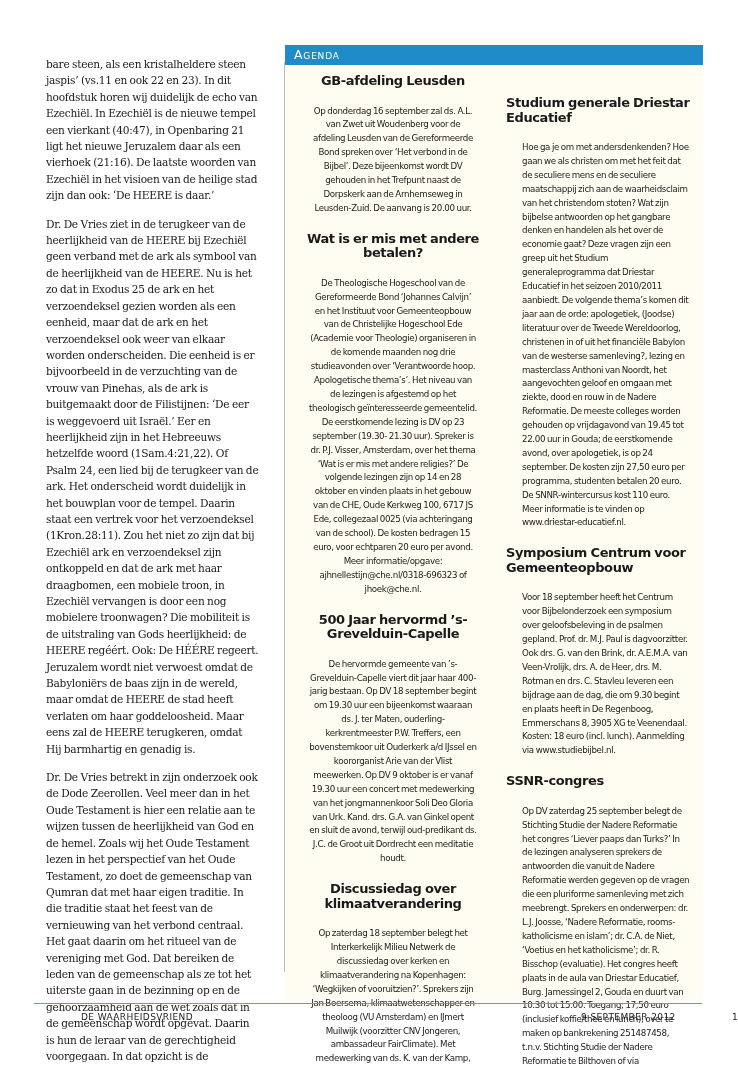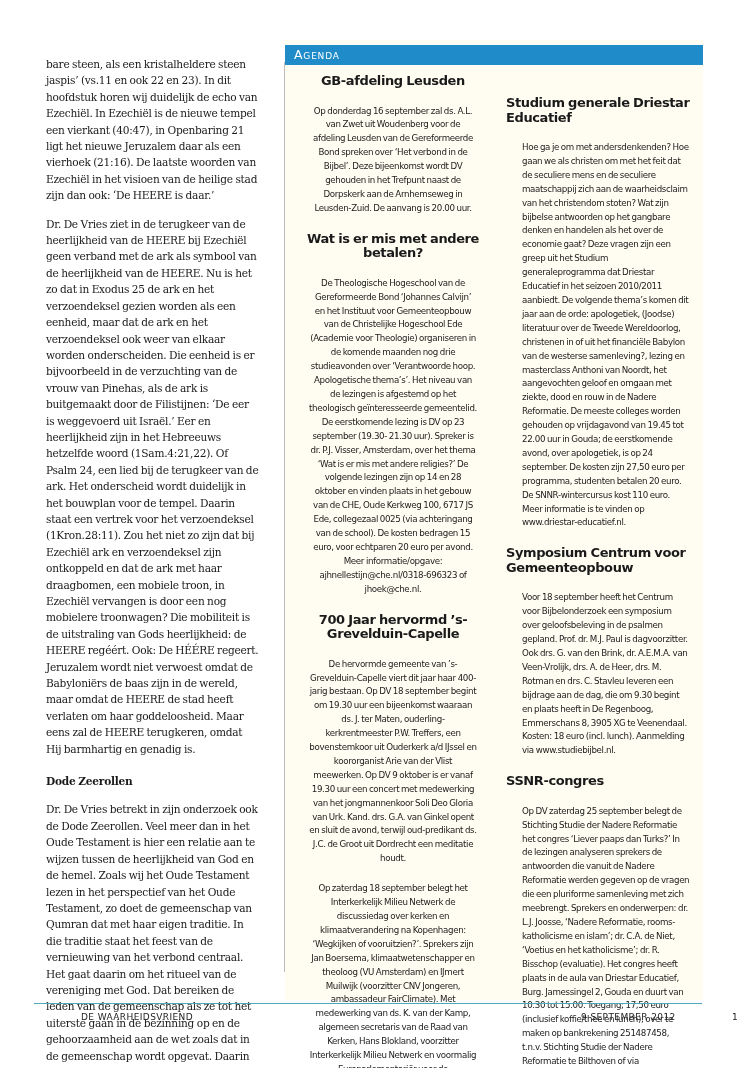--- a/index.html
+++ b/index.html
@@ -53,44 +53,44 @@
     .footer.pub { left: 36px; }
     .footer.date { left: 536px; }
     .footer.page { left: 687px; }
   </style>
 </head>
 <body>
 
 <div class="left-col">
   <p>bare steen, als een kristalheldere steen jaspis’ (vs.11 en ook 22 en 23). In dit hoofdstuk horen wij duidelijk de echo van Ezechiël. In Ezechiël is de nieuwe tempel een vierkant (40:47), in Openbaring 21 ligt het nieuwe Jeruzalem daar als een vierhoek (21:16). De laatste woorden van Ezechiël in het visioen van de heilige stad zijn dan ook: ‘De HEERE is daar.’</p>
   <p>Dr. De Vries ziet in de terugkeer van de heerlijkheid van de HEERE bij Ezechiël geen verband met de ark als symbool van de heerlijkheid van de HEERE. Nu is het zo dat in Exodus 25 de ark en het verzoendeksel gezien worden als een eenheid, maar dat de ark en het verzoendeksel ook weer van elkaar worden onderscheiden. Die eenheid is er bijvoorbeeld in de verzuchting van de vrouw van Pinehas, als de ark is buitgemaakt door de Filistijnen: ‘De eer is weggevoerd uit Israël.’ Eer en heerlijkheid zijn in het Hebreeuws hetzelfde woord (1Sam.4:21,22). Of Psalm 24, een lied bij de terugkeer van de ark. Het onderscheid wordt duidelijk in het bouwplan voor de tempel. Daarin staat een vertrek voor het verzoendeksel (1Kron.28:11). Zou het niet zo zijn dat bij Ezechiël ark en verzoendeksel zijn ontkoppeld en dat de ark met haar draagbomen, een mobiele troon, in Ezechiël vervangen is door een nog mobielere troonwagen? Die mobiliteit is de uitstraling van Gods heerlijkheid: de HEERE regéért. Ook: De HÉÉRE regeert. Jeruzalem wordt niet verwoest omdat de Babyloniërs de baas zijn in de wereld, maar omdat de HEERE de stad heeft verlaten om haar goddeloosheid. Maar eens zal de HEERE terugkeren, omdat Hij barmhartig en genadig is.</p>
-  <p class="sub-head">Dode Zeerollen</p>
   <p>Dr. De Vries betrekt in zijn onderzoek ook de Dode Zeerollen. Veel meer dan in het Oude Testament is hier een relatie aan te wijzen tussen de heerlijkheid van God en de hemel. Zoals wij het Oude Testament lezen in het perspectief van het Oude Testament, zo doet de gemeenschap van Qumran dat met haar eigen traditie. In die traditie staat het feest van de vernieuwing van het verbond centraal. Het gaat daarin om het ritueel van de vereniging met God. Dat bereiken de leden van de gemeenschap als ze tot het uiterste gaan in de bezinning op en de gehoorzaamheid aan de wet zoals dat in de gemeenschap wordt opgevat. Daarin is hun de leraar van de gerechtigheid voorgegaan. In dat opzicht is de gemeenschap van Qumran drie eeuwen later de tegenhanger van het boek Ezechiël. Gezien in het perspectief van het Nieuwe Testament maakt het ons daarom des te dankbaarder voor wat de HEERE ons in dit bijbelboek schenkt. Het is Christusgetuigenis!</p>
   <p class="byline">H.J. de Bie</p>
 </div>
 
 <div class="col-rule"></div>
 
 <div class="agenda">
   <div class="agenda-bar">Agenda</div>
 
   <div class="agenda-col c1">
     <div class="agenda-item">
       <h3>GB-afdeling Leusden</h3>
       <p>Op donderdag 16 september zal ds. A.L. van Zwet uit Woudenberg voor de afdeling Leusden van de Gereformeerde Bond spreken over ‘Het verbond in de Bijbel’. Deze bijeenkomst wordt DV gehouden in het Trefpunt naast de Dorpskerk aan de Arnhemseweg in Leusden-Zuid. De aanvang is 20.00 uur.</p>
     </div>
     <div class="agenda-item">
       <h3>Wat is er mis met andere betalen?</h3>
       <p>De Theologische Hogeschool van de Gereformeerde Bond ‘Johannes Calvijn’ en het Instituut voor Gemeenteopbouw van de Christelijke Hogeschool Ede (Academie voor Theologie) organiseren in de komende maanden nog drie studieavonden over ‘Verantwoorde hoop. Apologetische thema’s’. Het niveau van de lezingen is afgestemd op het theologisch geïnteresseerde gemeentelid. De eerstkomende lezing is DV op 23 september (19.30- 21.30 uur). Spreker is dr. P.J. Visser, Amsterdam, over het thema ‘Wat is er mis met andere religies?’ De volgende lezingen zijn op 14 en 28 oktober en vinden plaats in het gebouw van de CHE, Oude Kerkweg 100, 6717 JS Ede, collegezaal 0025 (via achteringang van de school). De kosten bedragen 15 euro, voor echtparen 20 euro per avond. Meer informatie/opgave: ajhnellestijn@che.nl/0318-696323 of jhoek@che.nl.</p>
     </div>
     <div class="agenda-item">
-      <h3>700 Jaar hervormd ’s-Greveldu­in-Capelle</h3>
+      <h3>500 Jaar hervormd ’s-Greveldu­in-Capelle</h3>
       <p>De hervormde gemeente van ’s-Greveldu­in-Capelle viert dit jaar haar 400-jarig bestaan. Op DV 18 september begint om 19.30 uur een bijeenkomst waaraan ds. J. ter Maten, ouderling-kerkrentmeester P.W. Treffers, een bovenstemkoor uit Ouderkerk a/d IJssel en koororganist Arie van der Vlist meewerken. Op DV 9 oktober is er vanaf 19.30 uur een concert met medewerking van het jongmannenkoor Soli Deo Gloria van Urk. Kand. drs. G.A. van Ginkel opent en sluit de avond, terwijl oud-predikant ds. J.C. de Groot uit Dordrecht een meditatie houdt.</p>
     </div>
     <div class="agenda-item">
+      <h3>Discussiedag over klimaatverandering</h3>
       <p>Op zaterdag 18 september belegt het Interkerkelijk Milieu Netwerk de discussiedag over kerken en klimaatverandering na Kopenhagen: ‘Wegkijken of vooruitzien?’. Sprekers zijn Jan Boersema, klimaatwetenschapper en theoloog (VU Amsterdam) en IJmert Muilwijk (voorzitter CNV Jongeren, ambassadeur FairClimate). Met medewerking van ds. K. van der Kamp, algemeen secretaris van de Raad van Kerken, Hans Blokland, voorzitter Interkerkelijk Milieu Netwerk en voormalig Europarlementariër voor de ChristenUnie/SGP, Hans Bouma, theoloog en dichter, prof.dr. Ad de Bruijne, hoogleraar ethiek (GTU Apeldoorn) en Marijke van Duin (Europees Christelijk Milieunetwerk ECEN). De dag duurt van 10 tot 16 uur en vindt plaats in de Maranathakerk te ’t Harde. Meer info en opgave via Interkerkelijk Milieu Netwerk, t.a.v. Marijke Gaastra, Postbus 456, 3500 AL Utrecht, M.Gaastra@kerkinactie.nl.</p>
     </div>
   </div>
 
   <div class="agenda-col c2">
     <div class="agenda-item">
       <h3>Studium generale Driestar Educatief</h3>
       <p>Hoe ga je om met andersdenkenden? Hoe gaan we als christen om met het feit dat de seculiere mens en de seculiere maatschappij zich aan de waarheidsclaim van het christendom stoten? Wat zijn bijbelse antwoorden op het gangbare denken en handelen als het over de economie gaat? Deze vragen zijn een greep uit het Studium generaleprogramma dat Driestar Educatief in het seizoen 2010/2011 aanbiedt. De volgende thema’s komen dit jaar aan de orde: apologetiek, (Joodse) literatuur over de Tweede Wereldoorlog, christenen in of uit het financiële Babylon van de westerse samenleving?, lezing en masterclass Anthoni van Noordt, het aangevochten geloof en omgaan met ziekte, dood en rouw in de Nadere Reformatie. De meeste colleges worden gehouden op vrijdagavond van 19.45 tot 22.00 uur in Gouda; de eerstkomende avond, over apologetiek, is op 24 september. De kosten zijn 27,50 euro per programma, studenten betalen 20 euro. De SNNR-wintercursus kost 110 euro. Meer informatie is te vinden op www.driestar-educatief.nl.</p>
     </div>
     <div class="agenda-item">

